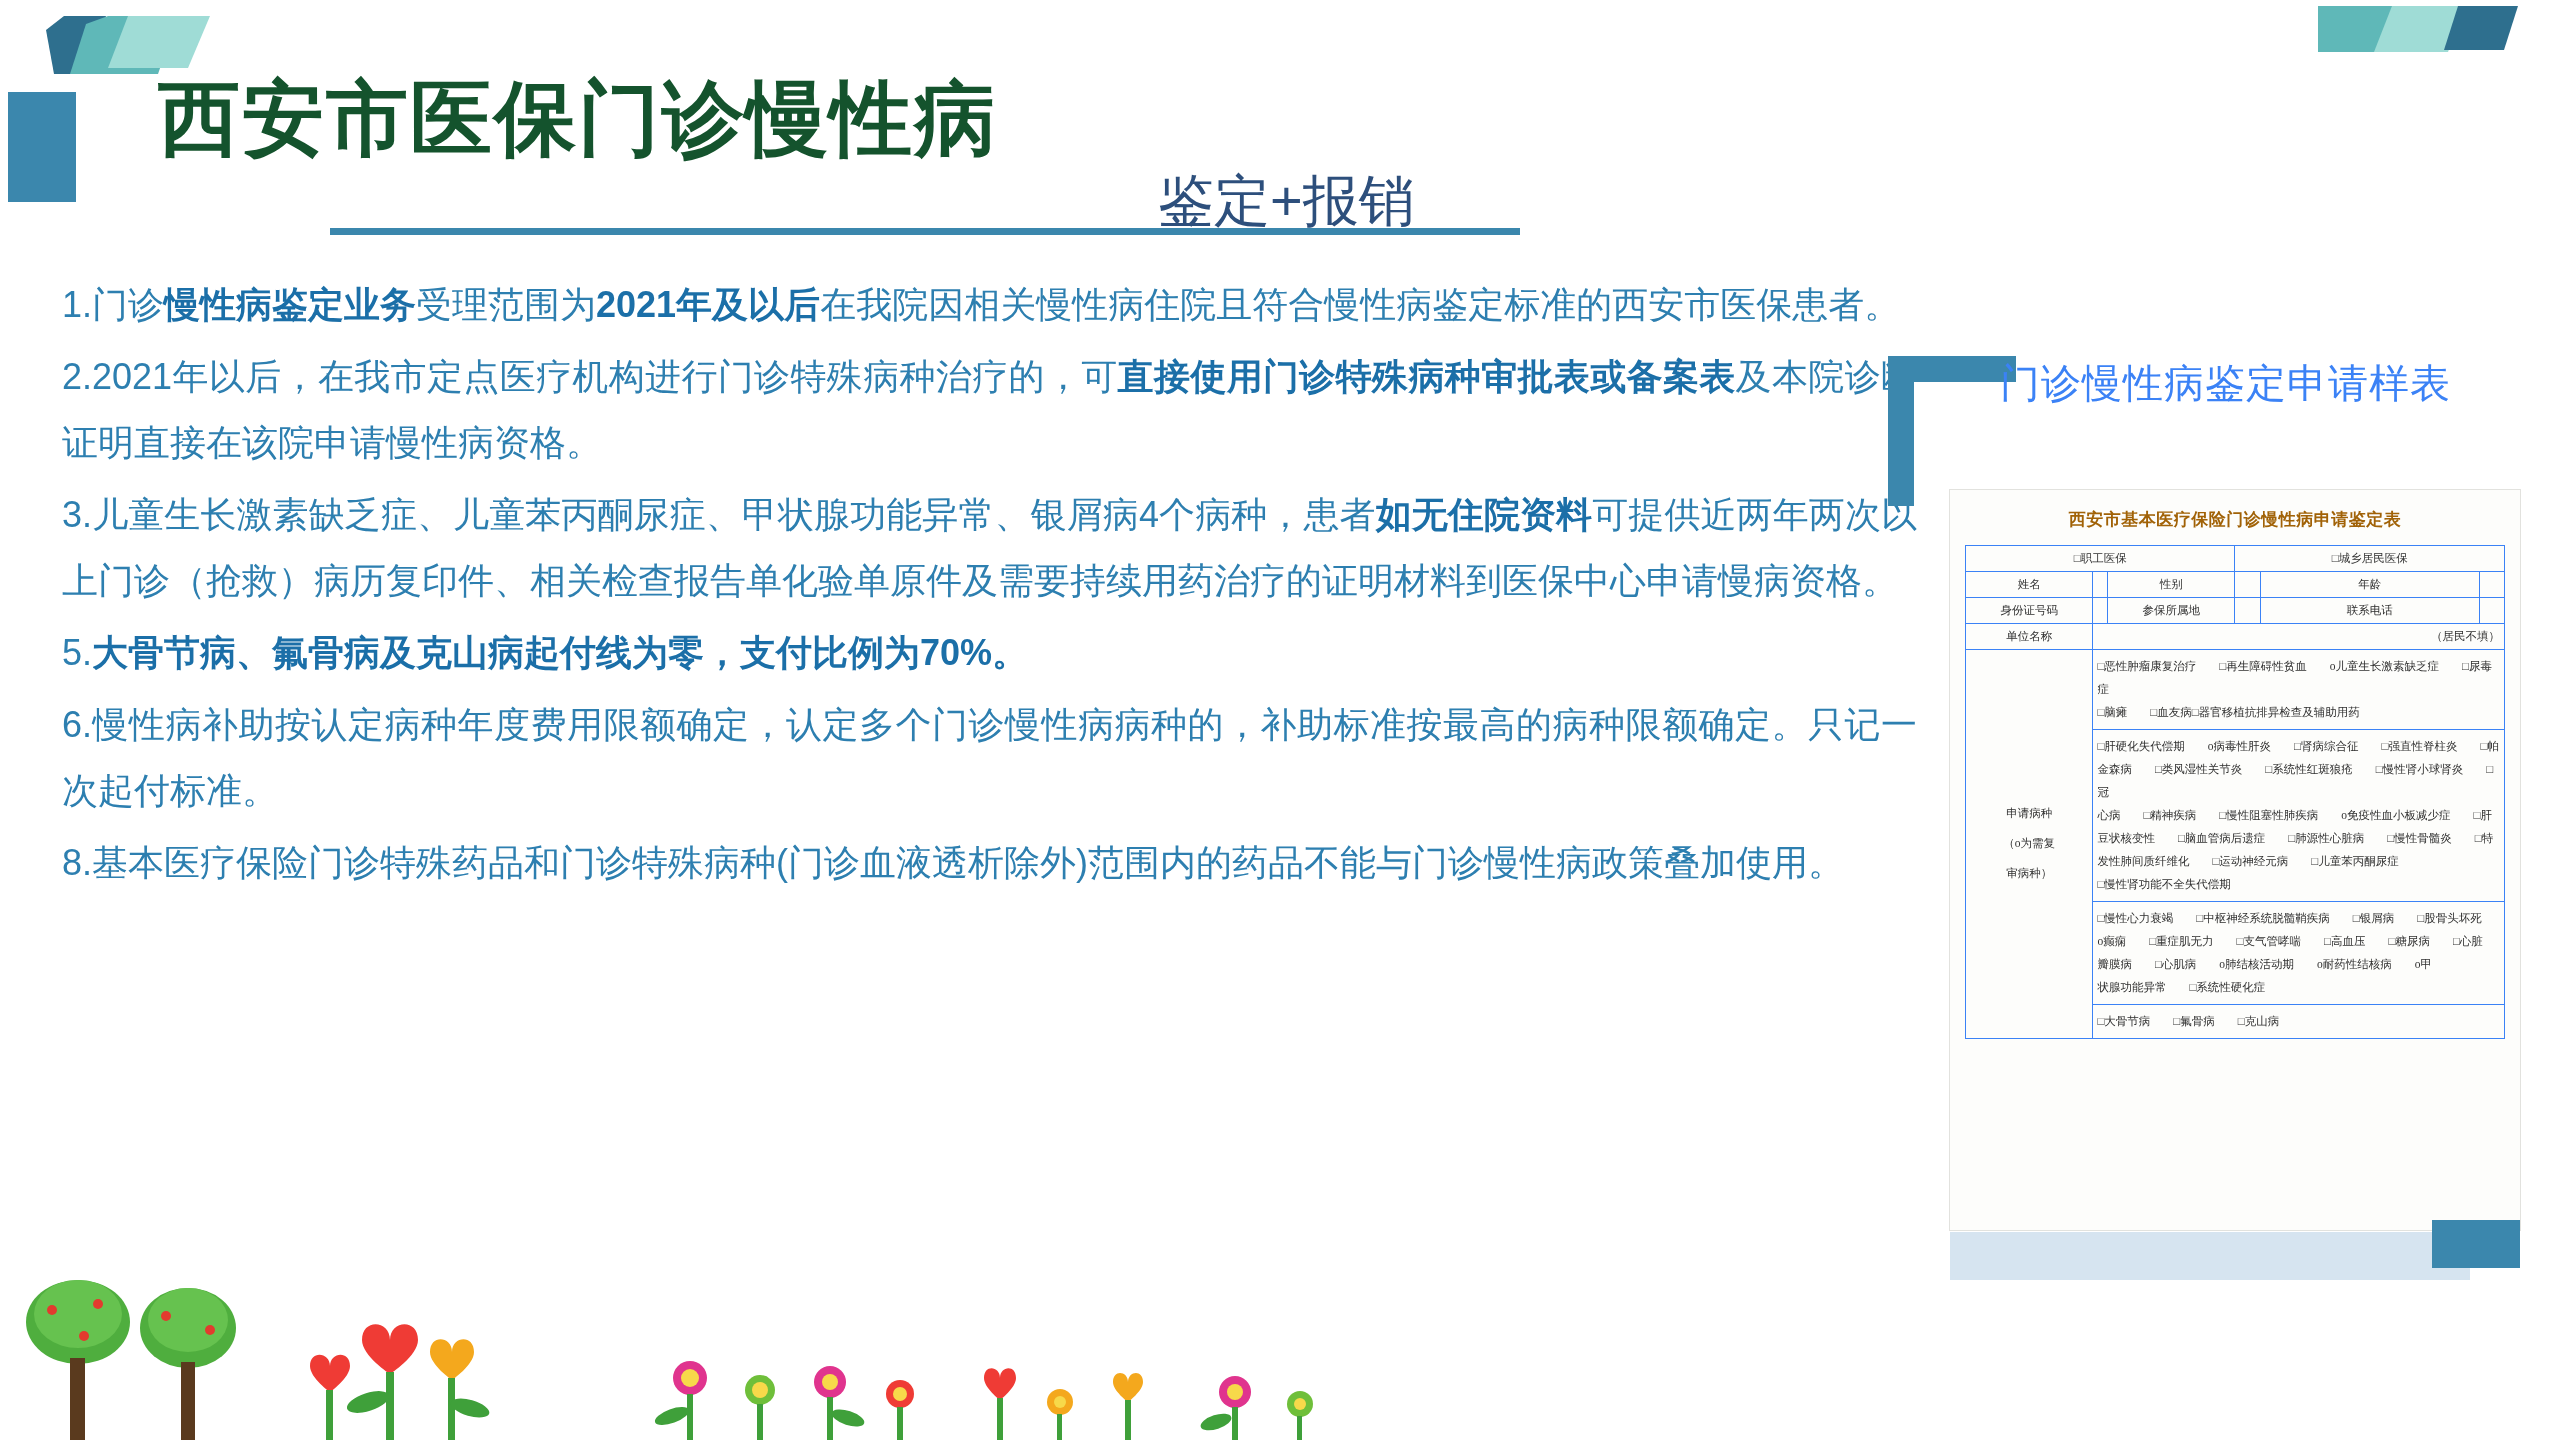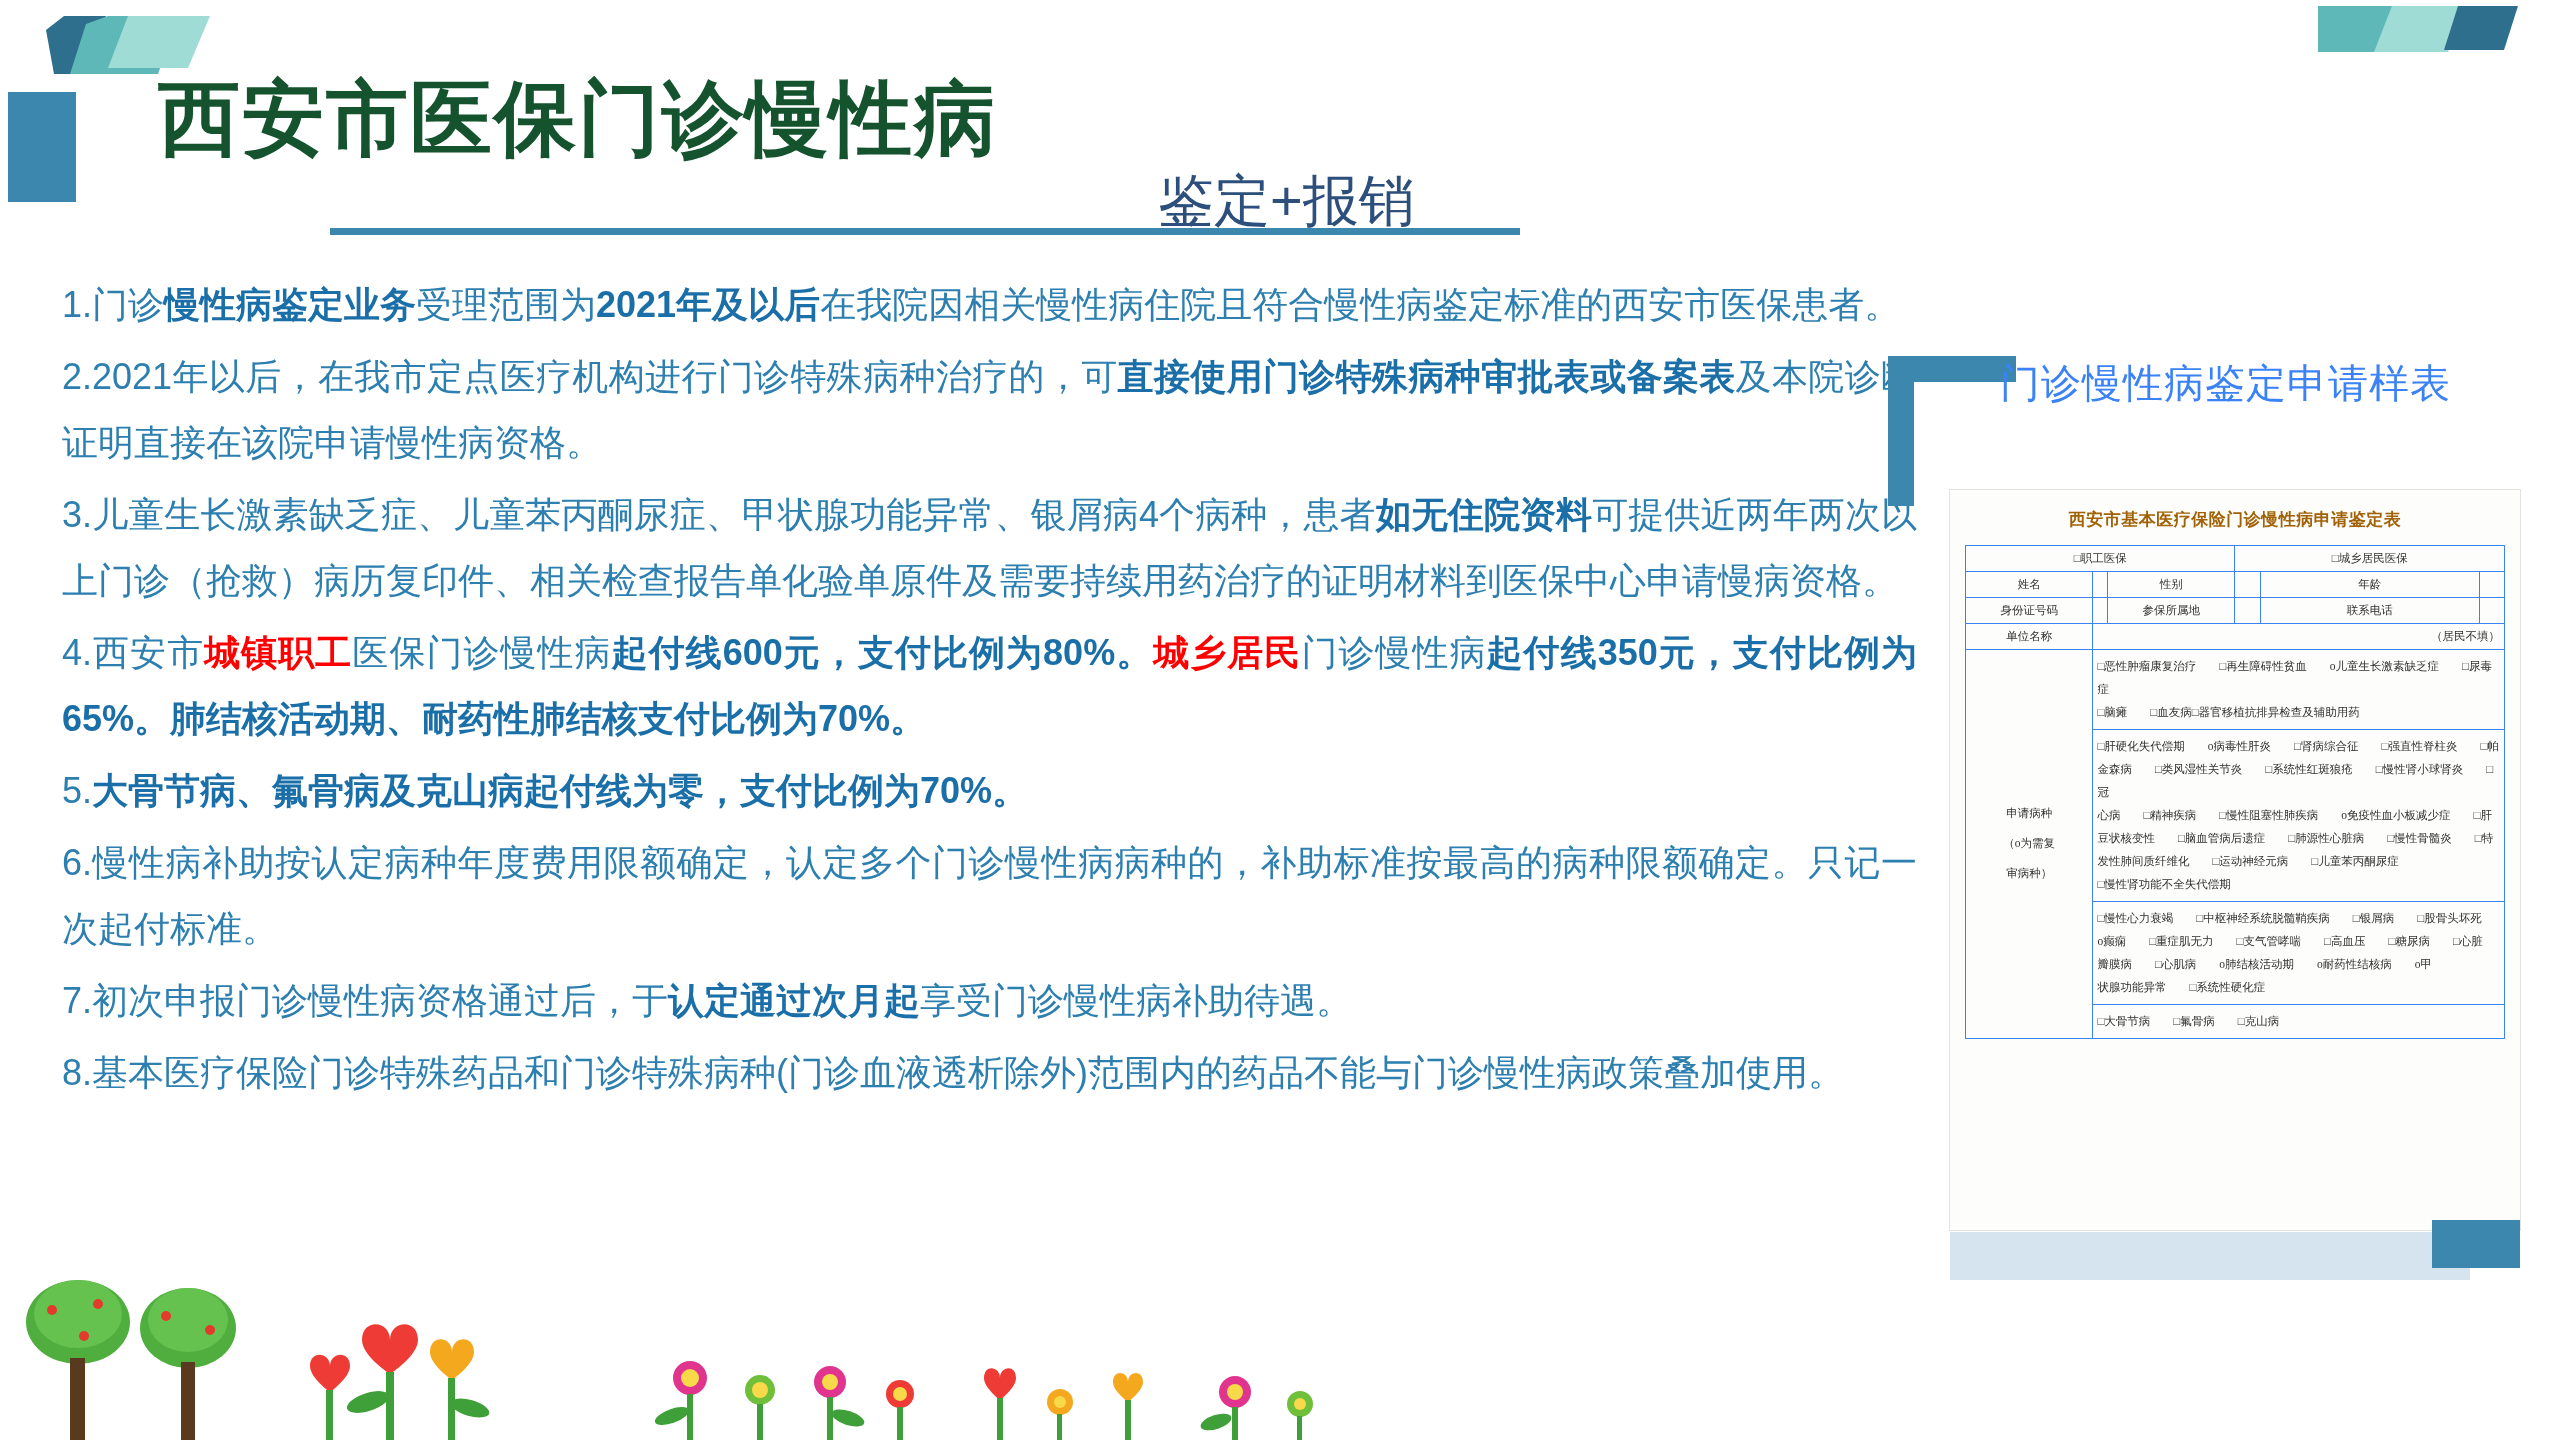--- a/index.html
+++ b/index.html
@@ -115,24 +115,22 @@
 
 <div class="title-bar-left"></div>
 <div class="title-main">西安市医保门诊慢性病</div>
 <div class="title-sub">鉴定+报销</div>
 <div class="title-rule"></div>
 
 <div class="body-copy" id="body-copy">
     <p><span>1.</span><span class="">门诊</span><span class="b">慢性病鉴定业务</span><span class="">受理范围为</span><span class="b">2021年及以后</span><span class="">在我院因相关慢性病住院且符合慢性病鉴定标准的西安市医保患者。</span></p>
     <p><span>2.</span><span class="">2021年以后，在我市定点医疗机构进行门诊特殊病种治疗的，可</span><span class="b">直接使用门诊特殊病种审批表或备案表</span><span class="">及本院诊断证明直接在该院申请慢性病资格。</span></p>
     <p><span>3.</span><span class="">儿童生长激素缺乏症、儿童苯丙酮尿症、甲状腺功能异常、银屑病4个病种，患者</span><span class="b">如无住院资料</span><span class="">可提供近两年两次以上门诊（抢救）病历复印件、相关检查报告单化验单原件及需要持续用药治疗的证明材料到医保中心申请慢病资格。</span></p>
-    <p><span>4.</span><span class="">西安市</span><span class="r">城镇职工</span><span class="">医保门诊慢性病</span><span class="b">起付线600元，支付比例为80%。</span><span class="r">城乡居民</span><span class="">门诊慢性病</span><span class="b">起付线350元，支付比例为65%。肺结核活动期、耐药性肺结核支付比例为70%。</span></p>
     <p><span>5.</span><span class="b">大骨节病、氟骨病及克山病起付线为零，支付比例为70%。</span></p>
     <p><span>6.</span><span class="">慢性病补助按认定病种年度费用限额确定，认定多个门诊慢性病病种的，补助标准按最高的病种限额确定。只记一次起付标准。</span></p>
-    <p><span>7.</span><span class="">初次申报门诊慢性病资格通过后，于</span><span class="b">认定通过次月起</span><span class="">享受门诊慢性病补助待遇。</span></p>
     <p><span>8.</span><span class="">基本医疗保险门诊特殊药品和门诊特殊病种(门诊血液透析除外)范围内的药品不能与门诊慢性病政策叠加使用。</span></p>
   </div>
 
 <div class="panel-corner-top"></div>
 <div class="panel-corner"></div>
 <div class="panel-title">门诊慢性病鉴定申请样表</div>
 
 <div class="form-shot">
   <div class="form-title">西安市基本医疗保险门诊慢性病申请鉴定表</div>
   <table class="form">

